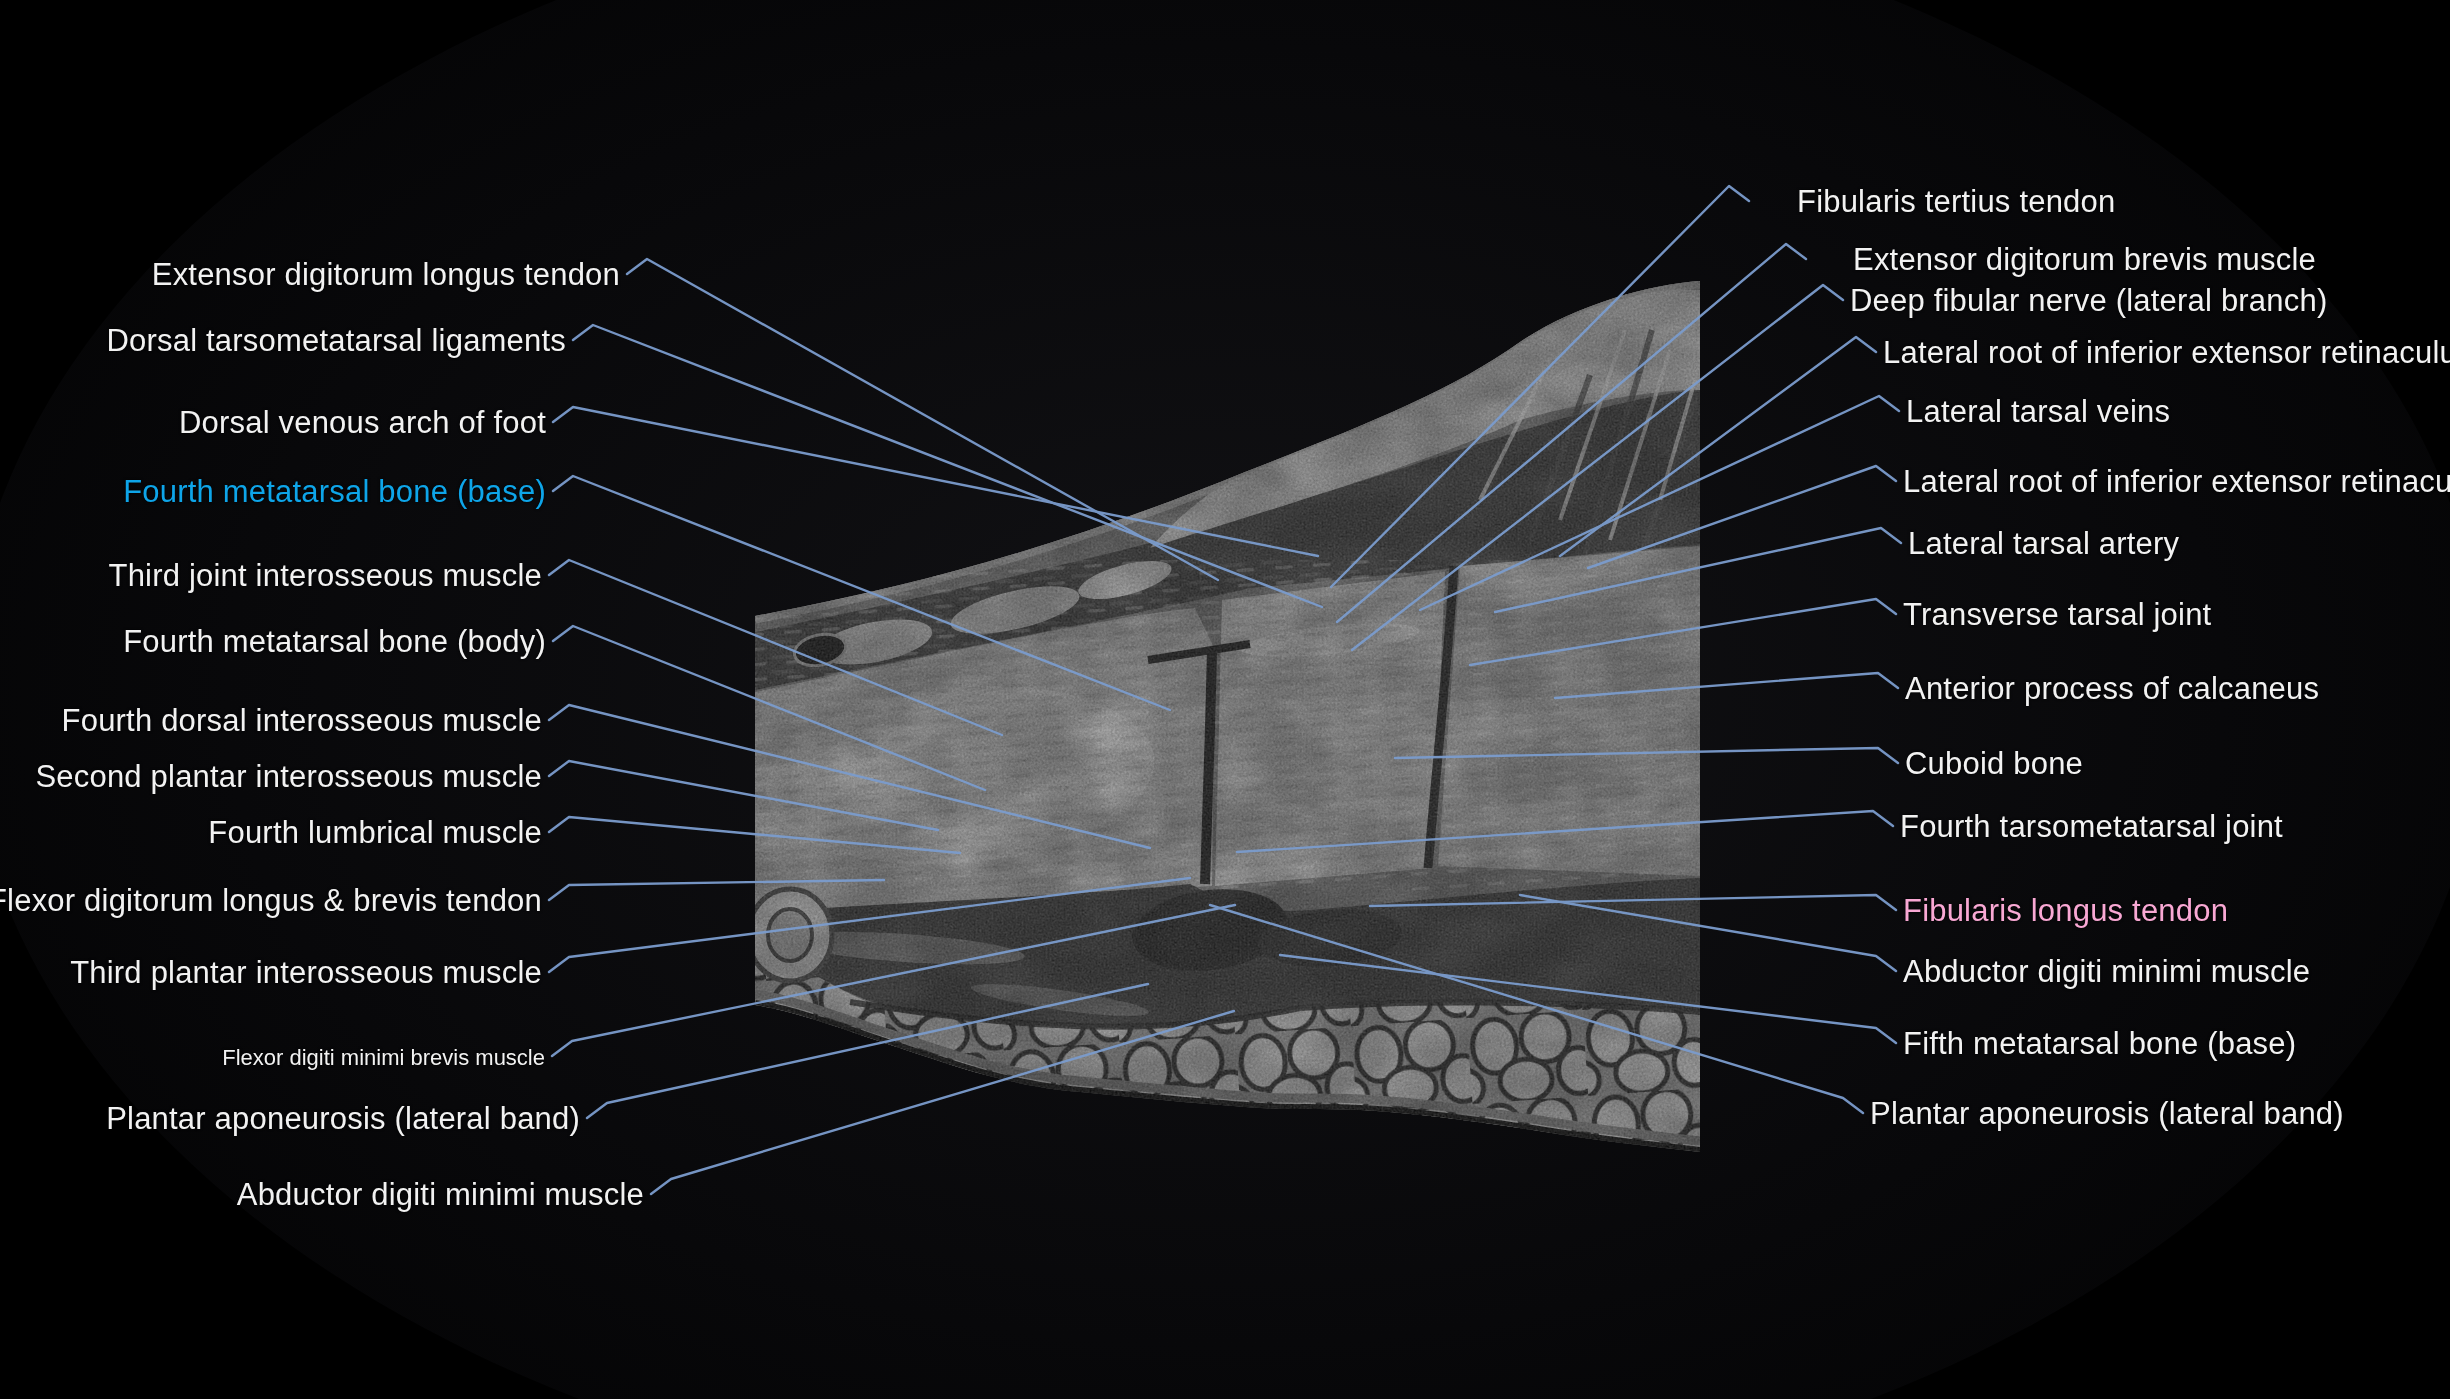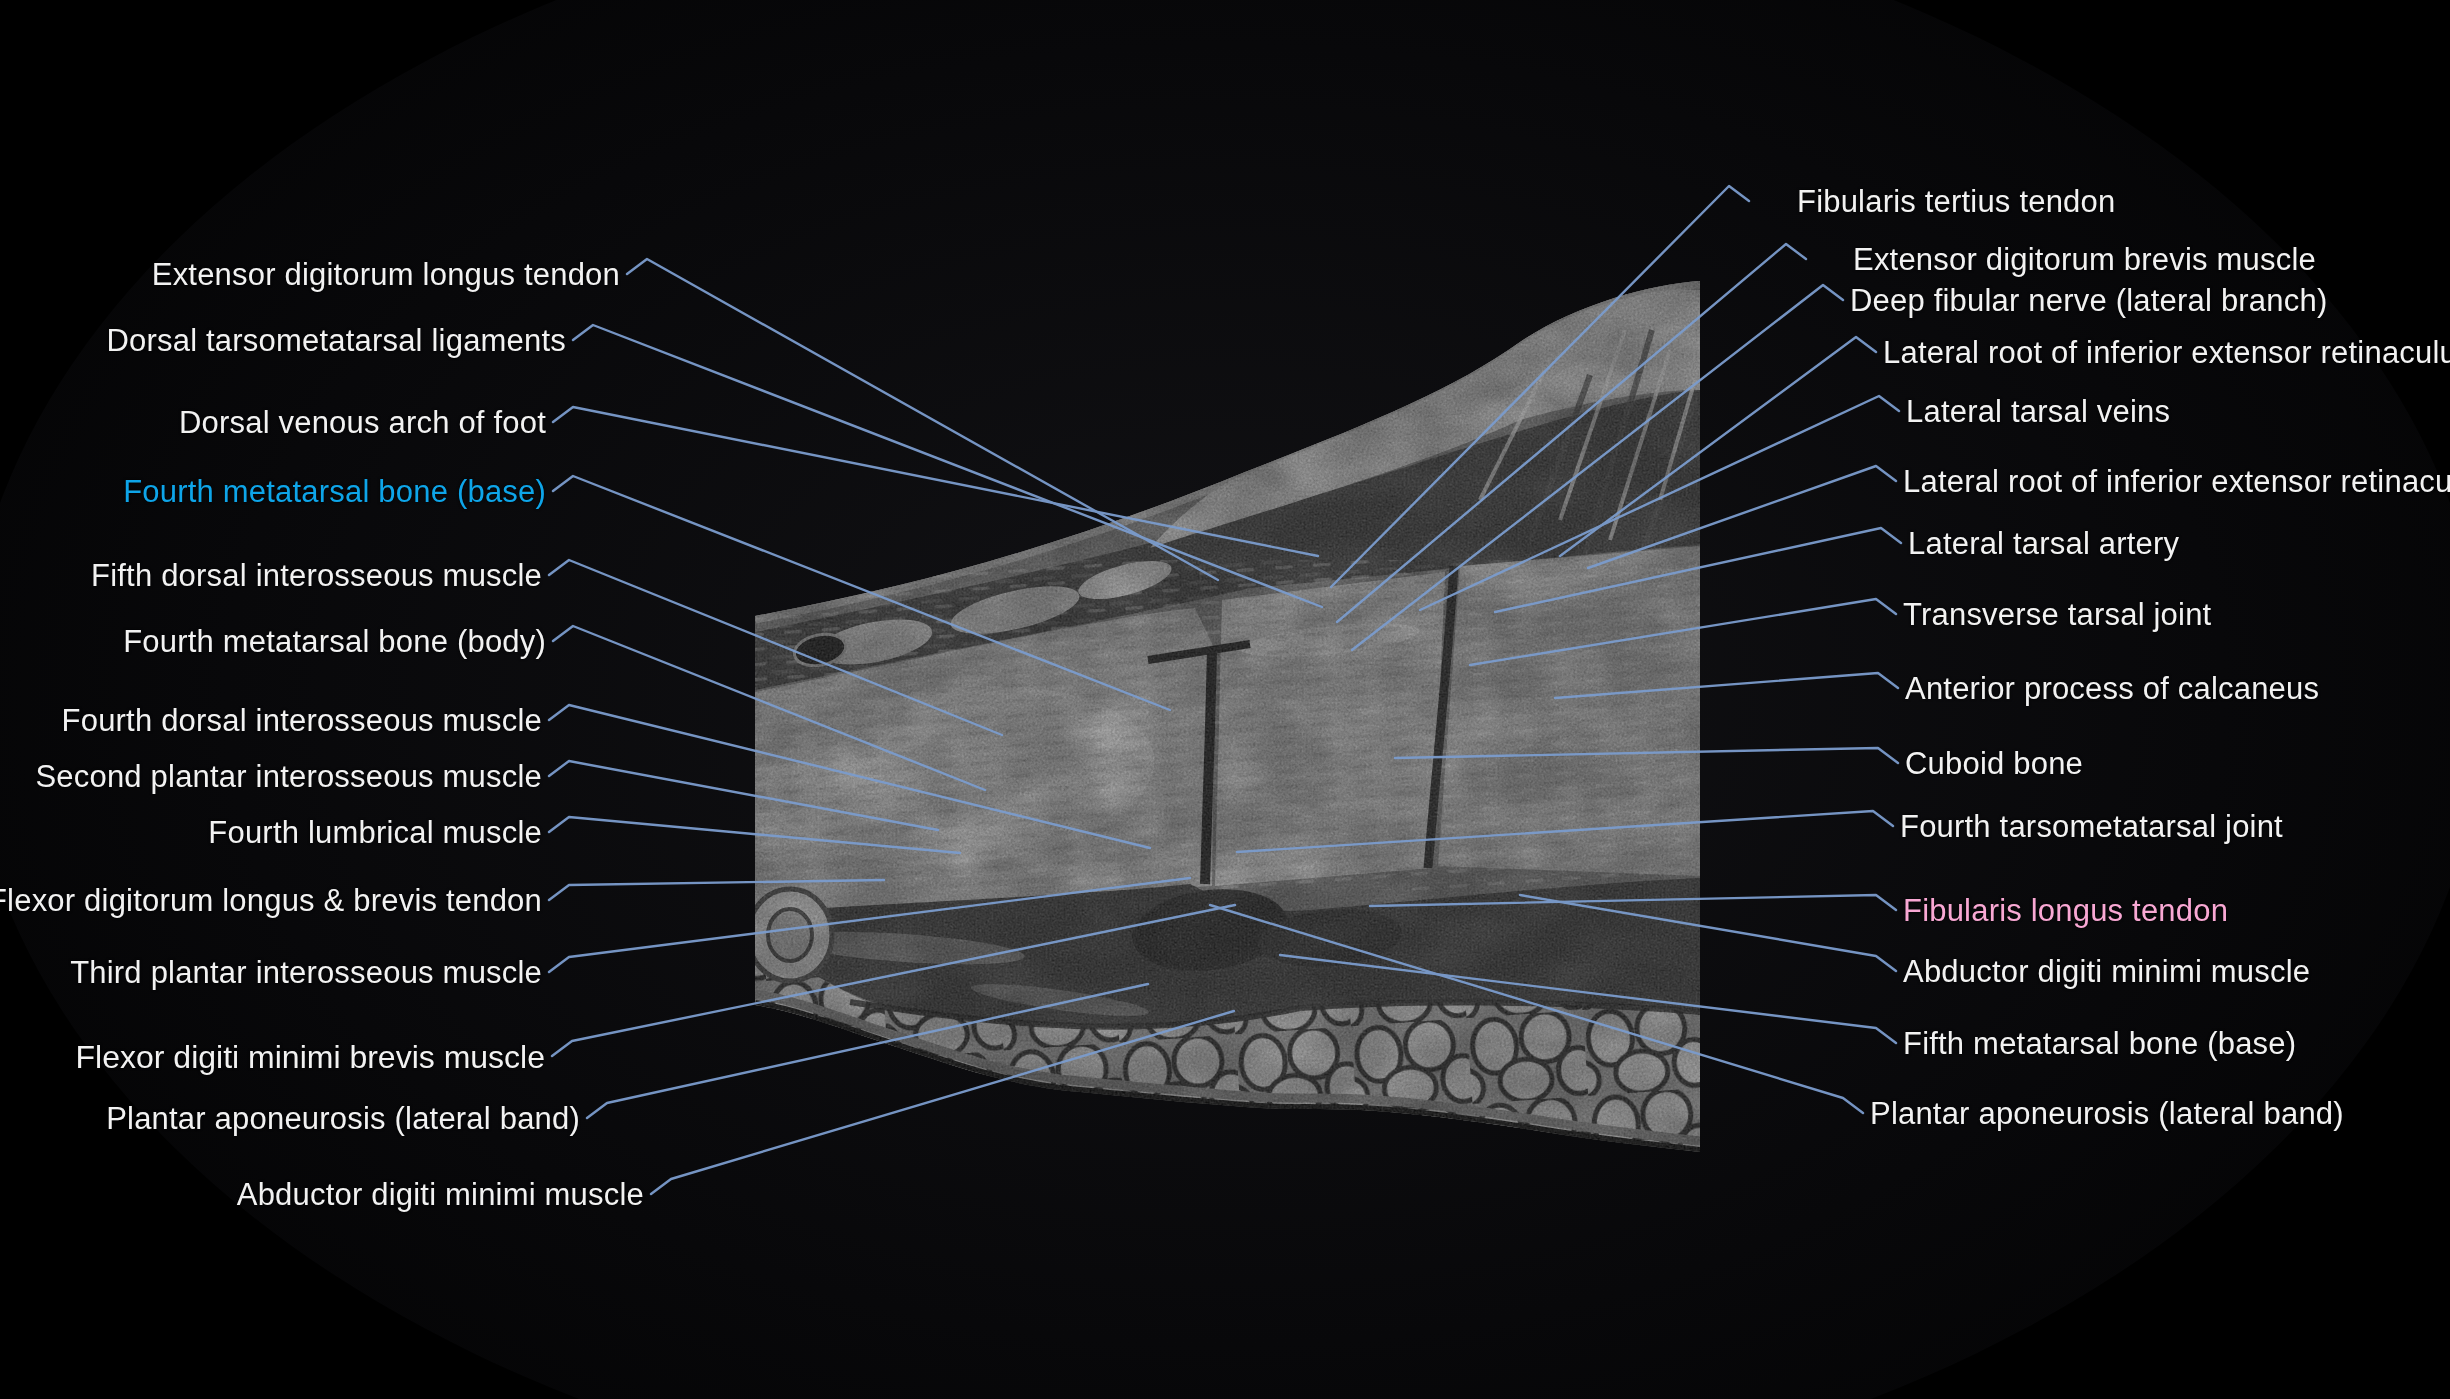--- a/index.html
+++ b/index.html
@@ -2,21 +2,21 @@
 <html><head>
 <meta charset="utf-8">
 <style>
   html,body{margin:0;padding:0;background:#000;}
   #stage{position:relative;width:2450px;height:1399px;overflow:hidden;background:#000;
          font-family:"Liberation Sans",sans-serif;}
   #scene{position:absolute;left:0;top:0;}
   #label-layer{position:absolute;left:0;top:0;width:100%;height:100%;pointer-events:none;}
   .anat-label{position:absolute;font-size:31px;line-height:1.05;color:#f2f2f2;white-space:nowrap;
               transform:translateY(-52%);text-shadow:0 0 3px rgba(0,0,0,.9);letter-spacing:.2px;}
-  .anat-label.large{font-size:32px;letter-spacing:0;}
+  .anat-label.large{font-size:22px;letter-spacing:0;}
 </style>
 </head>
 <body>
 
 <div id="stage">
 
 <svg id="scene" width="2450" height="1399" viewBox="0 0 2450 1399" xmlns="http://www.w3.org/2000/svg">
   <defs>
     <radialGradient id="vig" cx="0.5" cy="0.5" r="0.72">
       <stop offset="0" stop-color="#121215"></stop>
@@ -171,21 +171,21 @@
         <polyline points="1896,1043 1876,1028 1280,955"></polyline>
         <polyline points="1863,1113 1843,1098 1210,905"></polyline>
       </g>
 </svg>
 
 <div id="label-layer">
       <div class="anat-label left" style="color: rgb(242, 242, 242); right: 1830px; top: 276px;">Extensor digitorum longus tendon</div>
       <div class="anat-label left" style="color: rgb(242, 242, 242); right: 1884px; top: 342px;">Dorsal tarsometatarsal ligaments</div>
       <div class="anat-label left" style="color: rgb(242, 242, 242); right: 1904px; top: 424px;">Dorsal venous arch of foot</div>
       <div class="anat-label left" style="color: #0ea5e9; right: 1904px; top: 493px;">Fourth metatarsal bone (base)</div>
-      <div class="anat-label left" style="color: rgb(242, 242, 242); right: 1908px; top: 577px;">Fifth dorsal interosseous muscle</div>
+      <div class="anat-label left" style="color: rgb(242, 242, 242); right: 1908px; top: 577px;">Third joint interosseous muscle</div>
       <div class="anat-label left" style="color: rgb(242, 242, 242); right: 1904px; top: 643px;">Fourth metatarsal bone (body)</div>
       <div class="anat-label left" style="color: rgb(242, 242, 242); right: 1908px; top: 722px;">Fourth dorsal interosseous muscle</div>
       <div class="anat-label left" style="color: rgb(242, 242, 242); right: 1908px; top: 778px;">Second plantar interosseous muscle</div>
       <div class="anat-label left" style="color: rgb(242, 242, 242); right: 1908px; top: 834px; text-align: right;">Fourth lumbrical muscle</div>
       <div class="anat-label left" style="color: rgb(242, 242, 242); right: 1908px; top: 902px;">Flexor digitorum longus &amp; brevis tendon</div>
       <div class="anat-label left" style="color: rgb(242, 242, 242); right: 1908px; top: 974px;">Third plantar interosseous muscle</div>
       <div class="anat-label left large" style="color: rgb(242, 242, 242); right: 1905px; top: 1058px;">Flexor digiti minimi brevis muscle</div>
       <div class="anat-label left" style="color: rgb(242, 242, 242); right: 1870px; top: 1120px;">Plantar aponeurosis (lateral band)</div>
       <div class="anat-label left" style="color: rgb(242, 242, 242); right: 1806px; top: 1196px;">Abductor digiti minimi muscle</div>
       <div class="anat-label right" style="color: rgb(242, 242, 242); left: 1756px; top: 203px; margin-left: 41px;">Fibularis tertius tendon</div>

